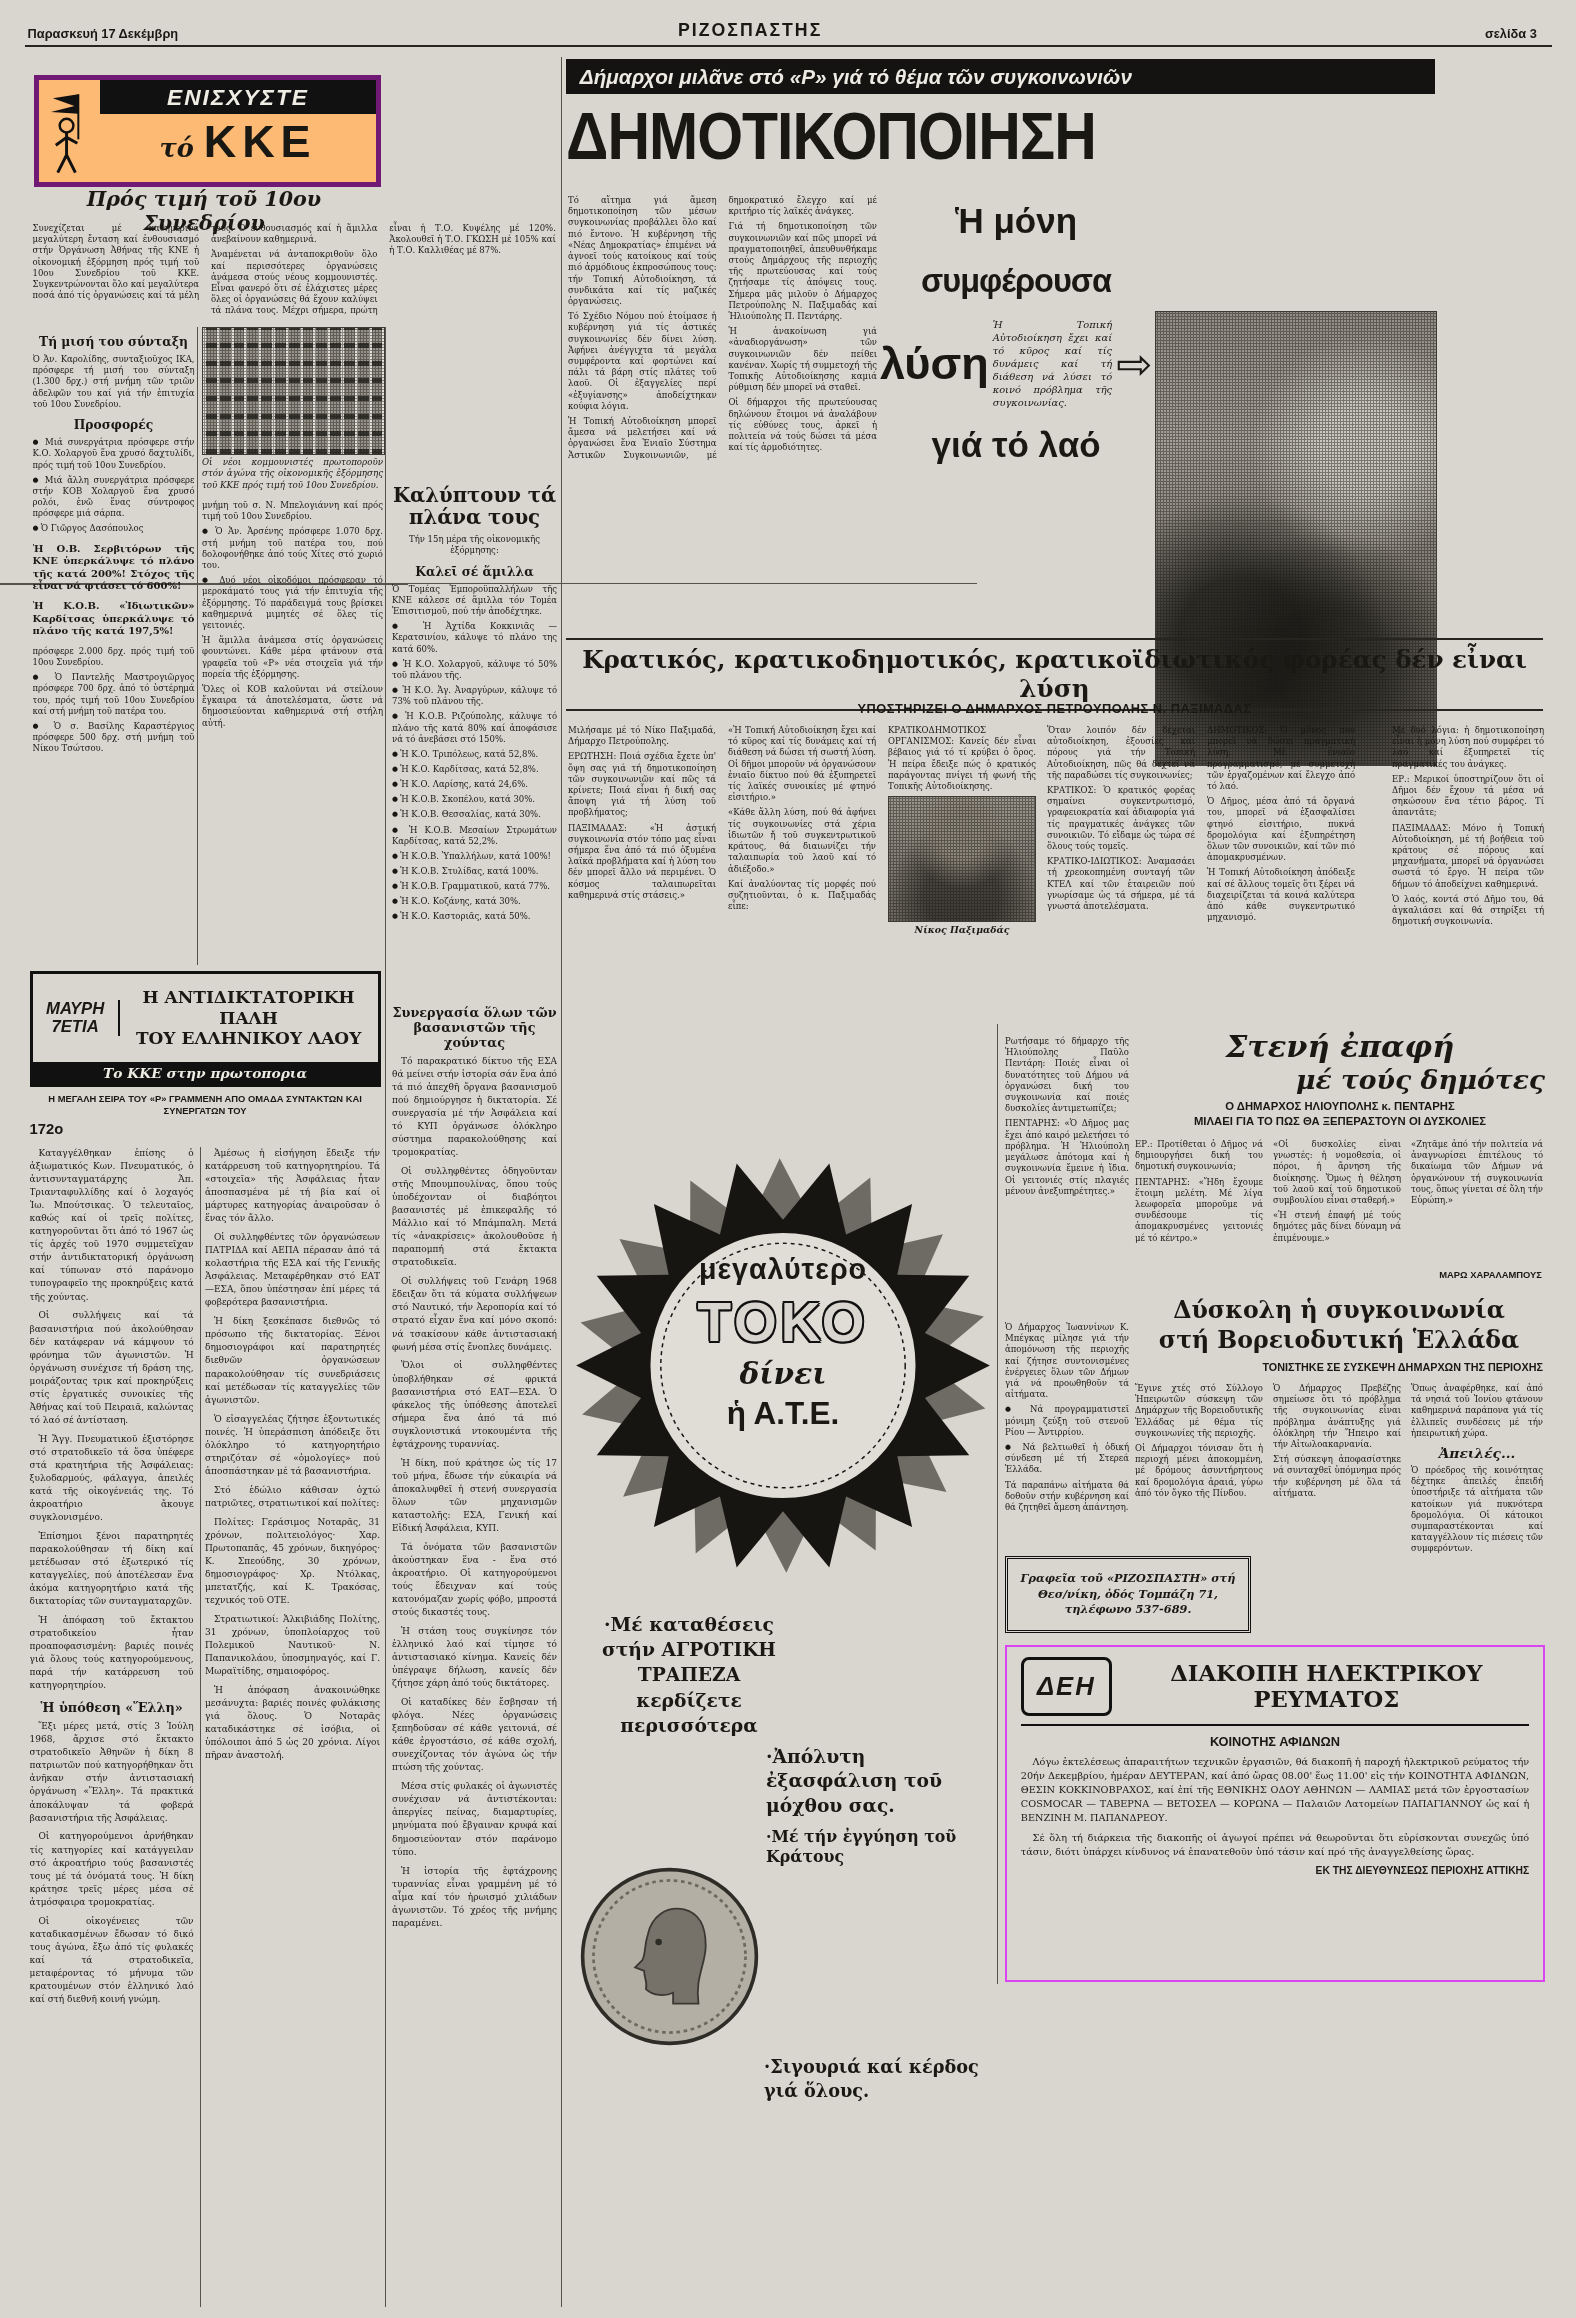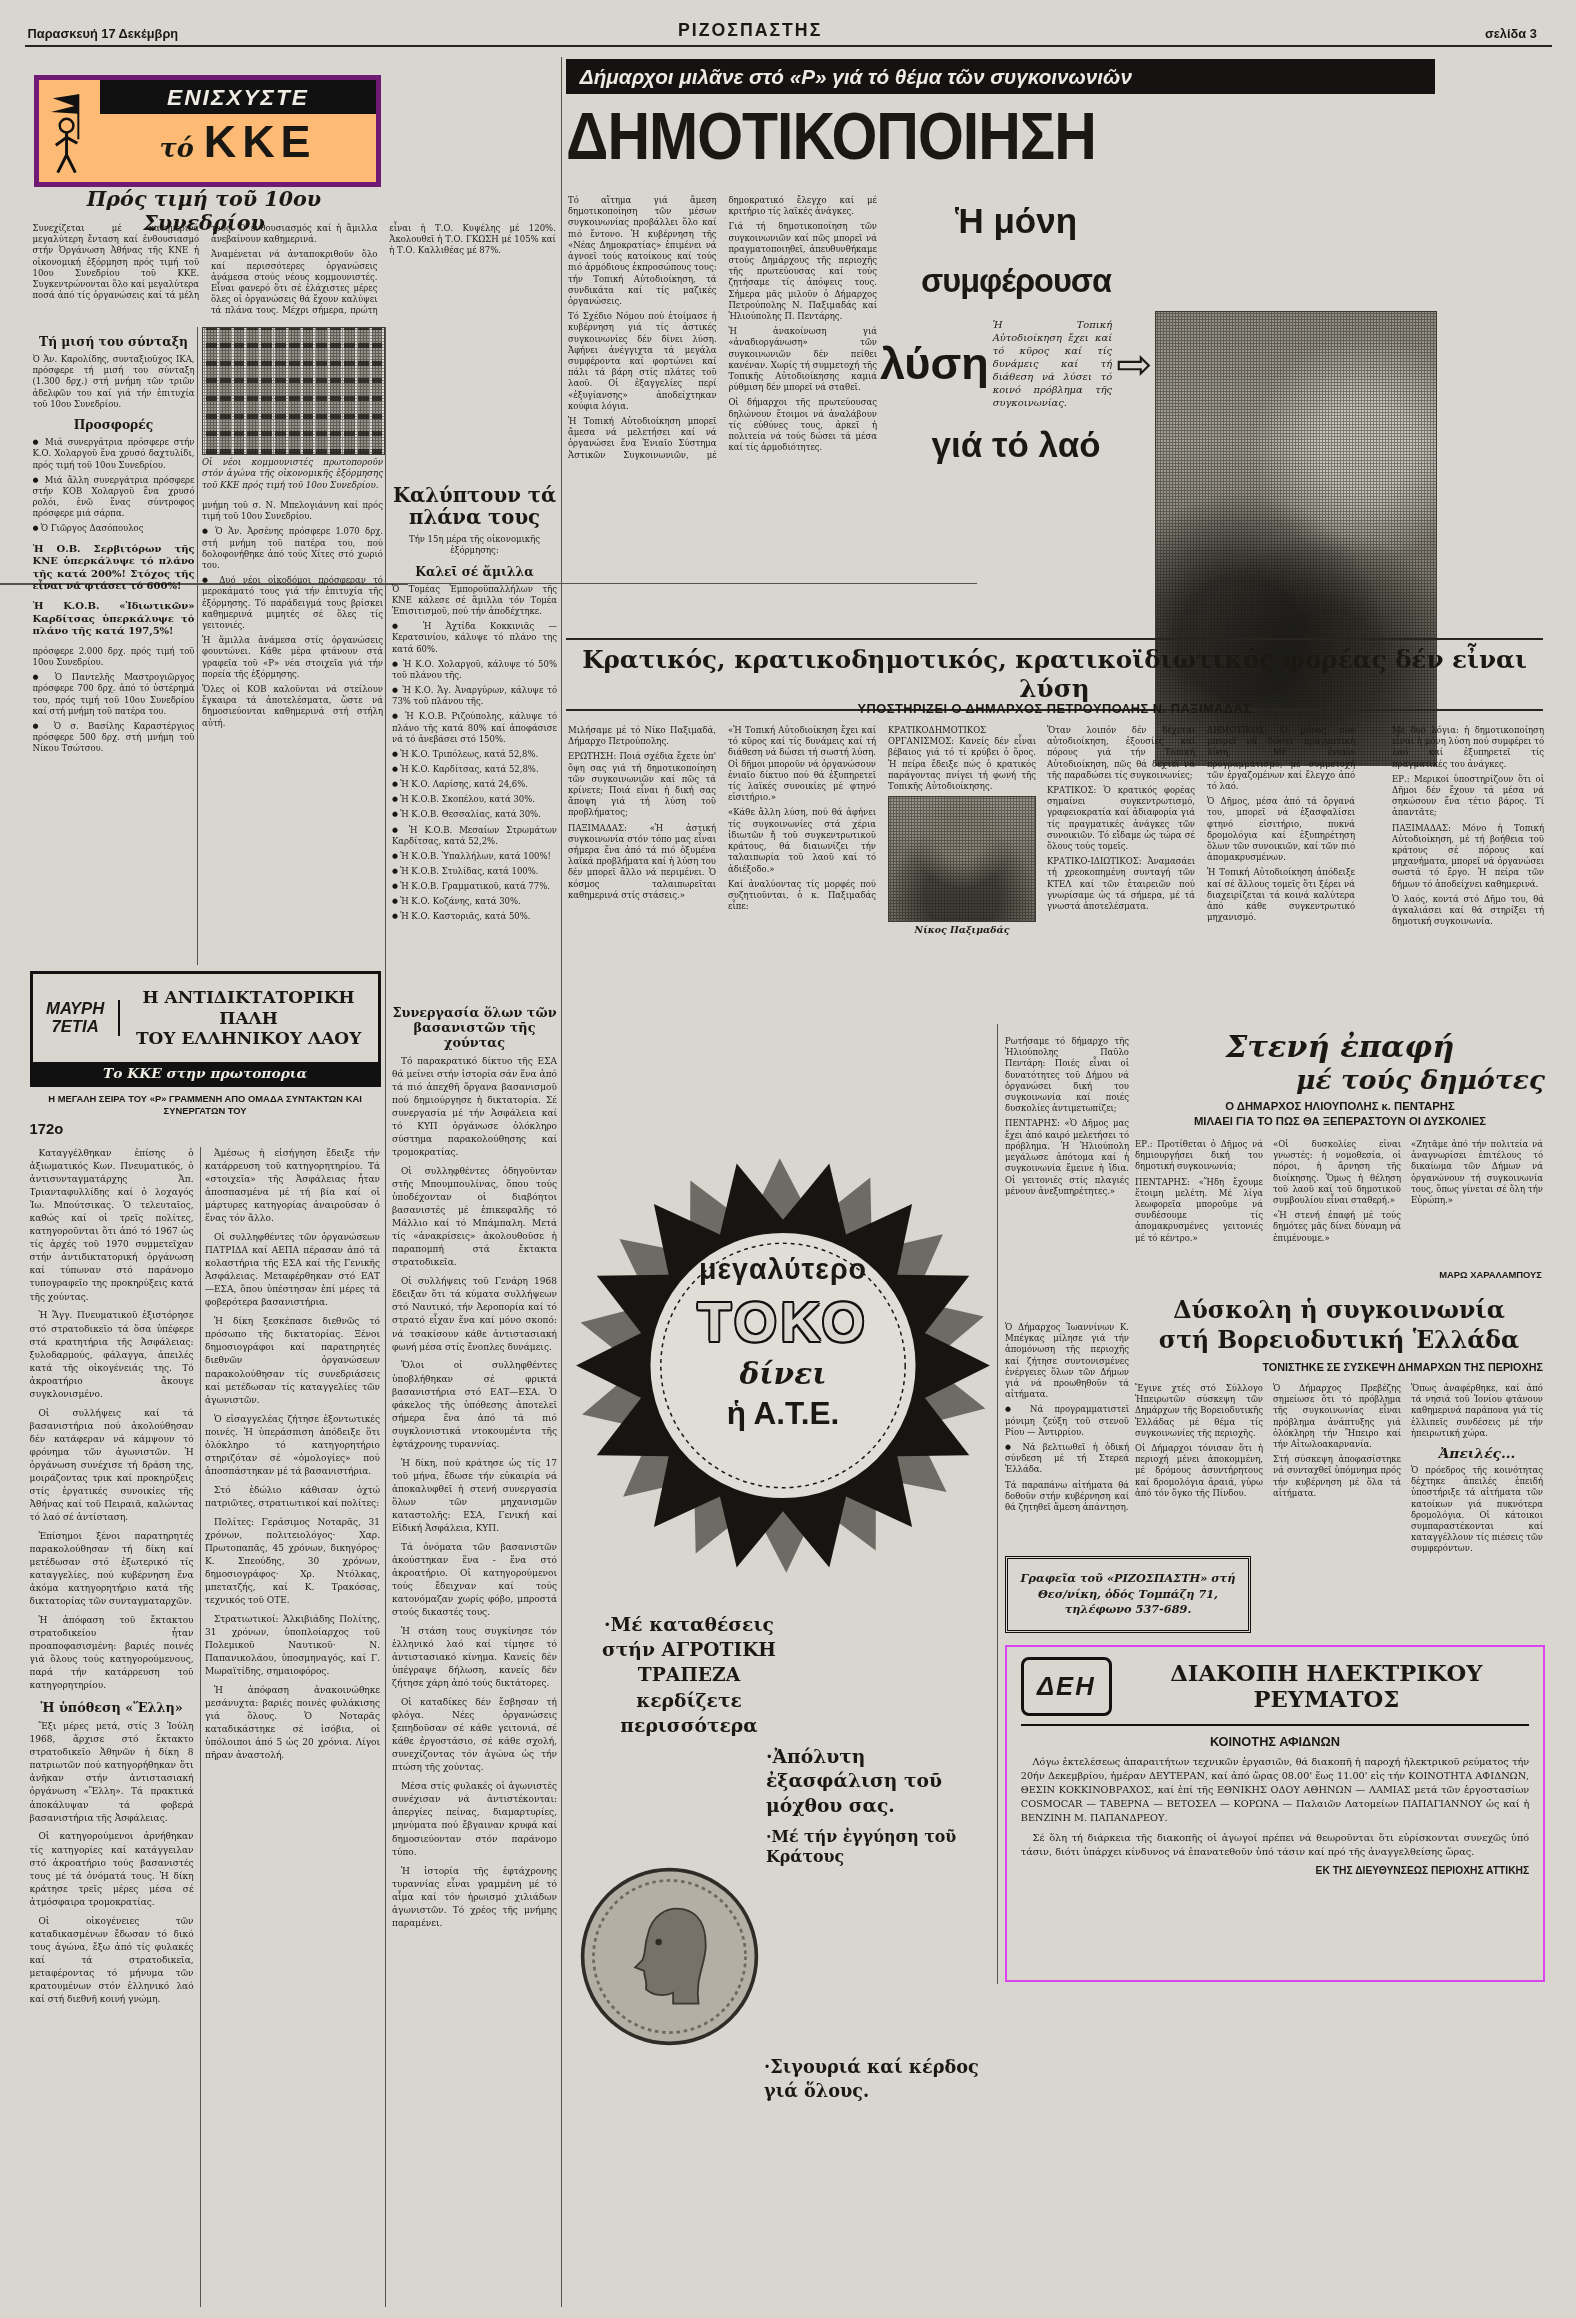--- a/index.html
+++ b/index.html
@@ -223,23 +223,23 @@
         <div>ΤΟΥ ΕΛΛΗΝΙΚΟΥ ΛΑΟΥ</div>
       </div>
     </div>
     <div id="mavri-bar">Το ΚΚΕ στην πρωτοπορια</div>
   </div>
   <div class="abs" id="series-note">Η ΜΕΓΑΛΗ ΣΕΙΡΑ ΤΟΥ «Ρ» ΓΡΑΜΜΕΝΗ ΑΠΟ ΟΜΑΔΑ ΣΥΝΤΑΚΤΩΝ ΚΑΙ ΣΥΝΕΡΓΑΤΩΝ ΤΟΥ</div>
   <div class="abs" id="episode">172ο</div>
 
   <div class="abs jn" id="junta1">
     <p>Καταγγέλθηκαν ἐπίσης ὁ ἀξιωματικός Κων. Πνευματικός, ὁ ἀντισυνταγματάρχης Ἀπ. Τριανταφυλλίδης καί ὁ λοχαγός Ἰω. Μπούτσικας. Ὁ τελευταῖος, καθώς καί οἱ τρεῖς πολίτες, κατηγοροῦνται ὅτι ἀπό τό 1967 ὡς τίς ἀρχές τοῦ 1970 συμμετεῖχαν στήν ἀντιδικτατορική ὀργάνωση καί τύπωναν στό παράνομο τυπογραφεῖο της προκηρύξεις κατά τῆς χούντας.</p>
+    <p>Οἱ συλλήψεις καί τά βασανιστήρια πού ἀκολούθησαν δέν κατάφεραν νά κάμψουν τό φρόνημα τῶν ἀγωνιστῶν. Ἡ ὀργάνωση συνέχισε τή δράση της, μοιράζοντας τρικ καί προκηρύξεις στίς ἐργατικές συνοικίες τῆς Ἀθήνας καί τοῦ Πειραιᾶ, καλώντας τό λαό σέ ἀντίσταση.</p>
     <p>Ἡ Ἄγγ. Πνευματικοῦ ἐξιστόρησε στό στρατοδικεῖο τά ὅσα ὑπέφερε στά κρατητήρια τῆς Ἀσφάλειας: ξυλοδαρμούς, φάλαγγα, ἀπειλές κατά τῆς οἰκογένειάς της. Τό ἀκροατήριο ἄκουγε συγκλονισμένο.</p>
-    <p>Οἱ συλλήψεις καί τά βασανιστήρια πού ἀκολούθησαν δέν κατάφεραν νά κάμψουν τό φρόνημα τῶν ἀγωνιστῶν. Ἡ ὀργάνωση συνέχισε τή δράση της, μοιράζοντας τρικ καί προκηρύξεις στίς ἐργατικές συνοικίες τῆς Ἀθήνας καί τοῦ Πειραιᾶ, καλώντας τό λαό σέ ἀντίσταση.</p>
-    <p>Ἐπίσημοι ξένοι παρατηρητές παρακολούθησαν τή δίκη καί μετέδωσαν στό ἐξωτερικό τίς καταγγελίες, πού κυβέρνηση ἕνα ἀκόμα κατηγορητήριο κατά τῆς δικτατορίας τῶν συνταγματαρχῶν.</p>
+    <p>Ἐπίσημοι ξένοι παρατηρητές παρακολούθησαν τή δίκη καί μετέδωσαν στό ἐξωτερικό τίς καταγγελίες, πού ἀποτέλεσαν ἕνα ἀκόμα κατηγορητήριο κατά τῆς δικτατορίας τῶν συνταγματαρχῶν.</p>
     <p>Ἡ ἀπόφαση τοῦ ἔκτακτου στρατοδικείου ἦταν προαποφασισμένη: βαριές ποινές γιά ὅλους τούς κατηγορούμενους, παρά τήν κατάρρευση τοῦ κατηγορητηρίου.</p>
     <div class="jsub">Ἡ ὑπόθεση «Ἕλλη»</div>
     <p>Ἕξι μέρες μετά, στίς 3 Ἰούλη 1968, ἄρχισε στό ἔκτακτο στρατοδικεῖο Ἀθηνῶν ἡ δίκη 8 πατριωτῶν πού κατηγορήθηκαν ὅτι ἀνῆκαν στήν ἀντιστασιακή ὀργάνωση «Ἕλλη». Τά πρακτικά ἀποκάλυψαν τά φοβερά βασανιστήρια τῆς Ἀσφάλειας.</p>
     <p>Οἱ κατηγορούμενοι ἀρνήθηκαν τίς κατηγορίες καί κατάγγειλαν στό ἀκροατήριο τούς βασανιστές τους μέ τά ὀνόματά τους. Ἡ δίκη κράτησε τρεῖς μέρες μέσα σέ ἀτμόσφαιρα τρομοκρατίας.</p>
     <p>Οἱ οἰκογένειες τῶν καταδικασμένων ἔδωσαν τό δικό τους ἀγώνα, ἔξω ἀπό τίς φυλακές καί τά στρατοδικεῖα, μεταφέροντας τό μήνυμα τῶν κρατουμένων στόν ἑλληνικό λαό καί στή διεθνῆ κοινή γνώμη.</p>
   </div>
 
   <div class="abs jn" id="junta2">
     <p>Ἀμέσως ἡ εἰσήγηση ἔδειξε τήν κατάρρευση τοῦ κατηγορητηρίου. Τά «στοιχεῖα» τῆς Ἀσφάλειας ἦταν ἀποσπασμένα μέ τή βία καί οἱ μάρτυρες κατηγορίας ἀναιροῦσαν ὁ ἕνας τόν ἄλλο.</p>
     <p>Οἱ συλληφθέντες τῶν ὀργανώσεων ΠΑΤΡΙΔΑ καί ΑΕΠΑ πέρασαν ἀπό τά κολαστήρια τῆς ΕΣΑ καί τῆς Γενικῆς Ἀσφάλειας. Μεταφέρθηκαν στό ΕΑΤ—ΕΣΑ, ὅπου ὑπέστησαν ἐπί μέρες τά φοβερότερα βασανιστήρια.</p>

